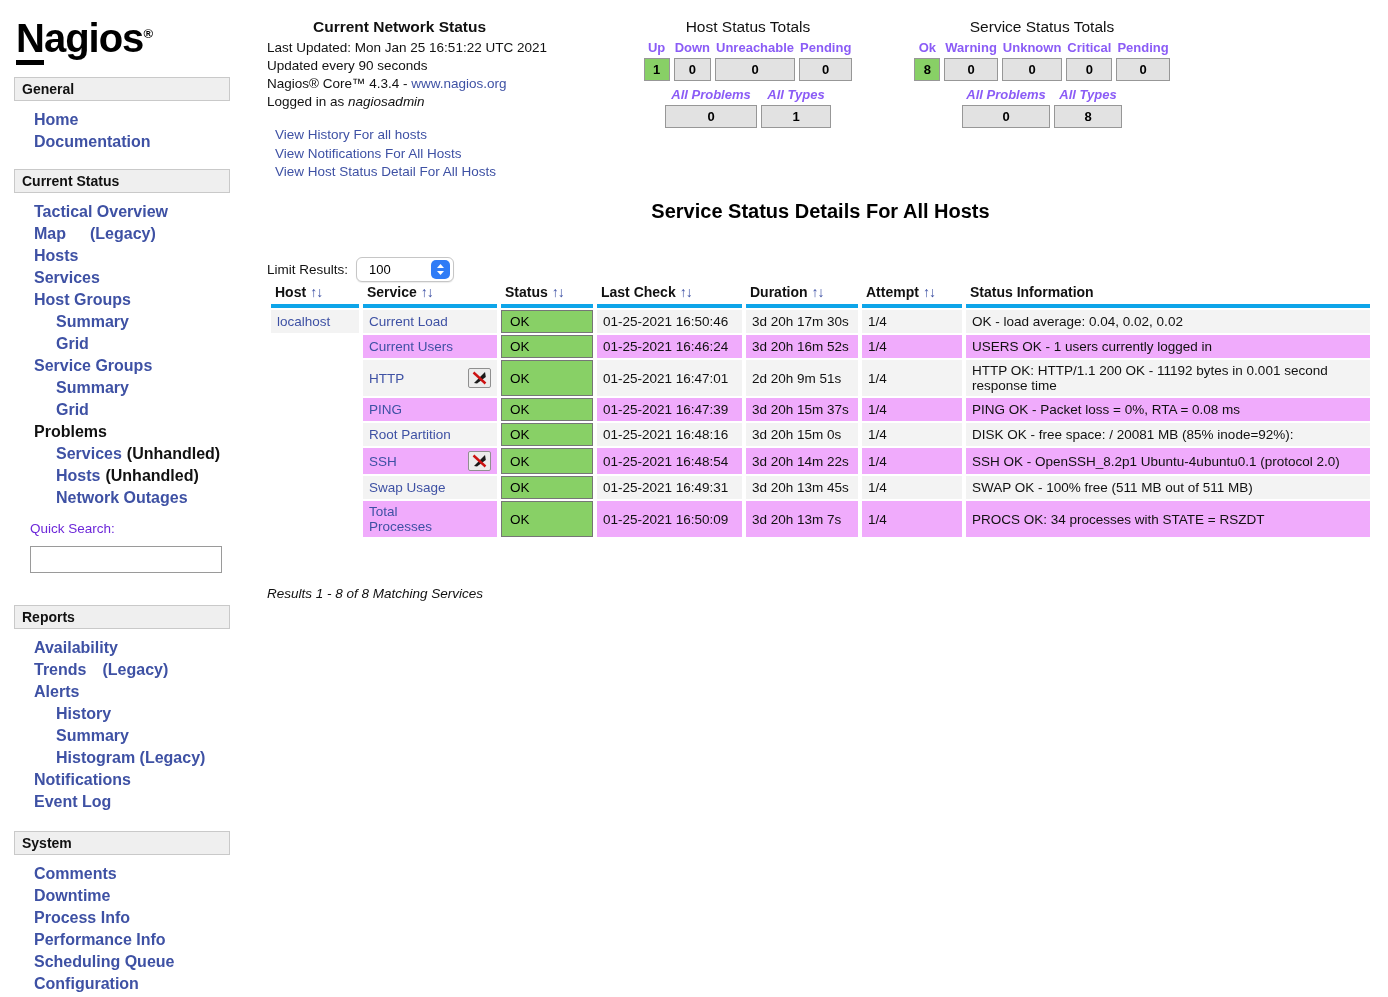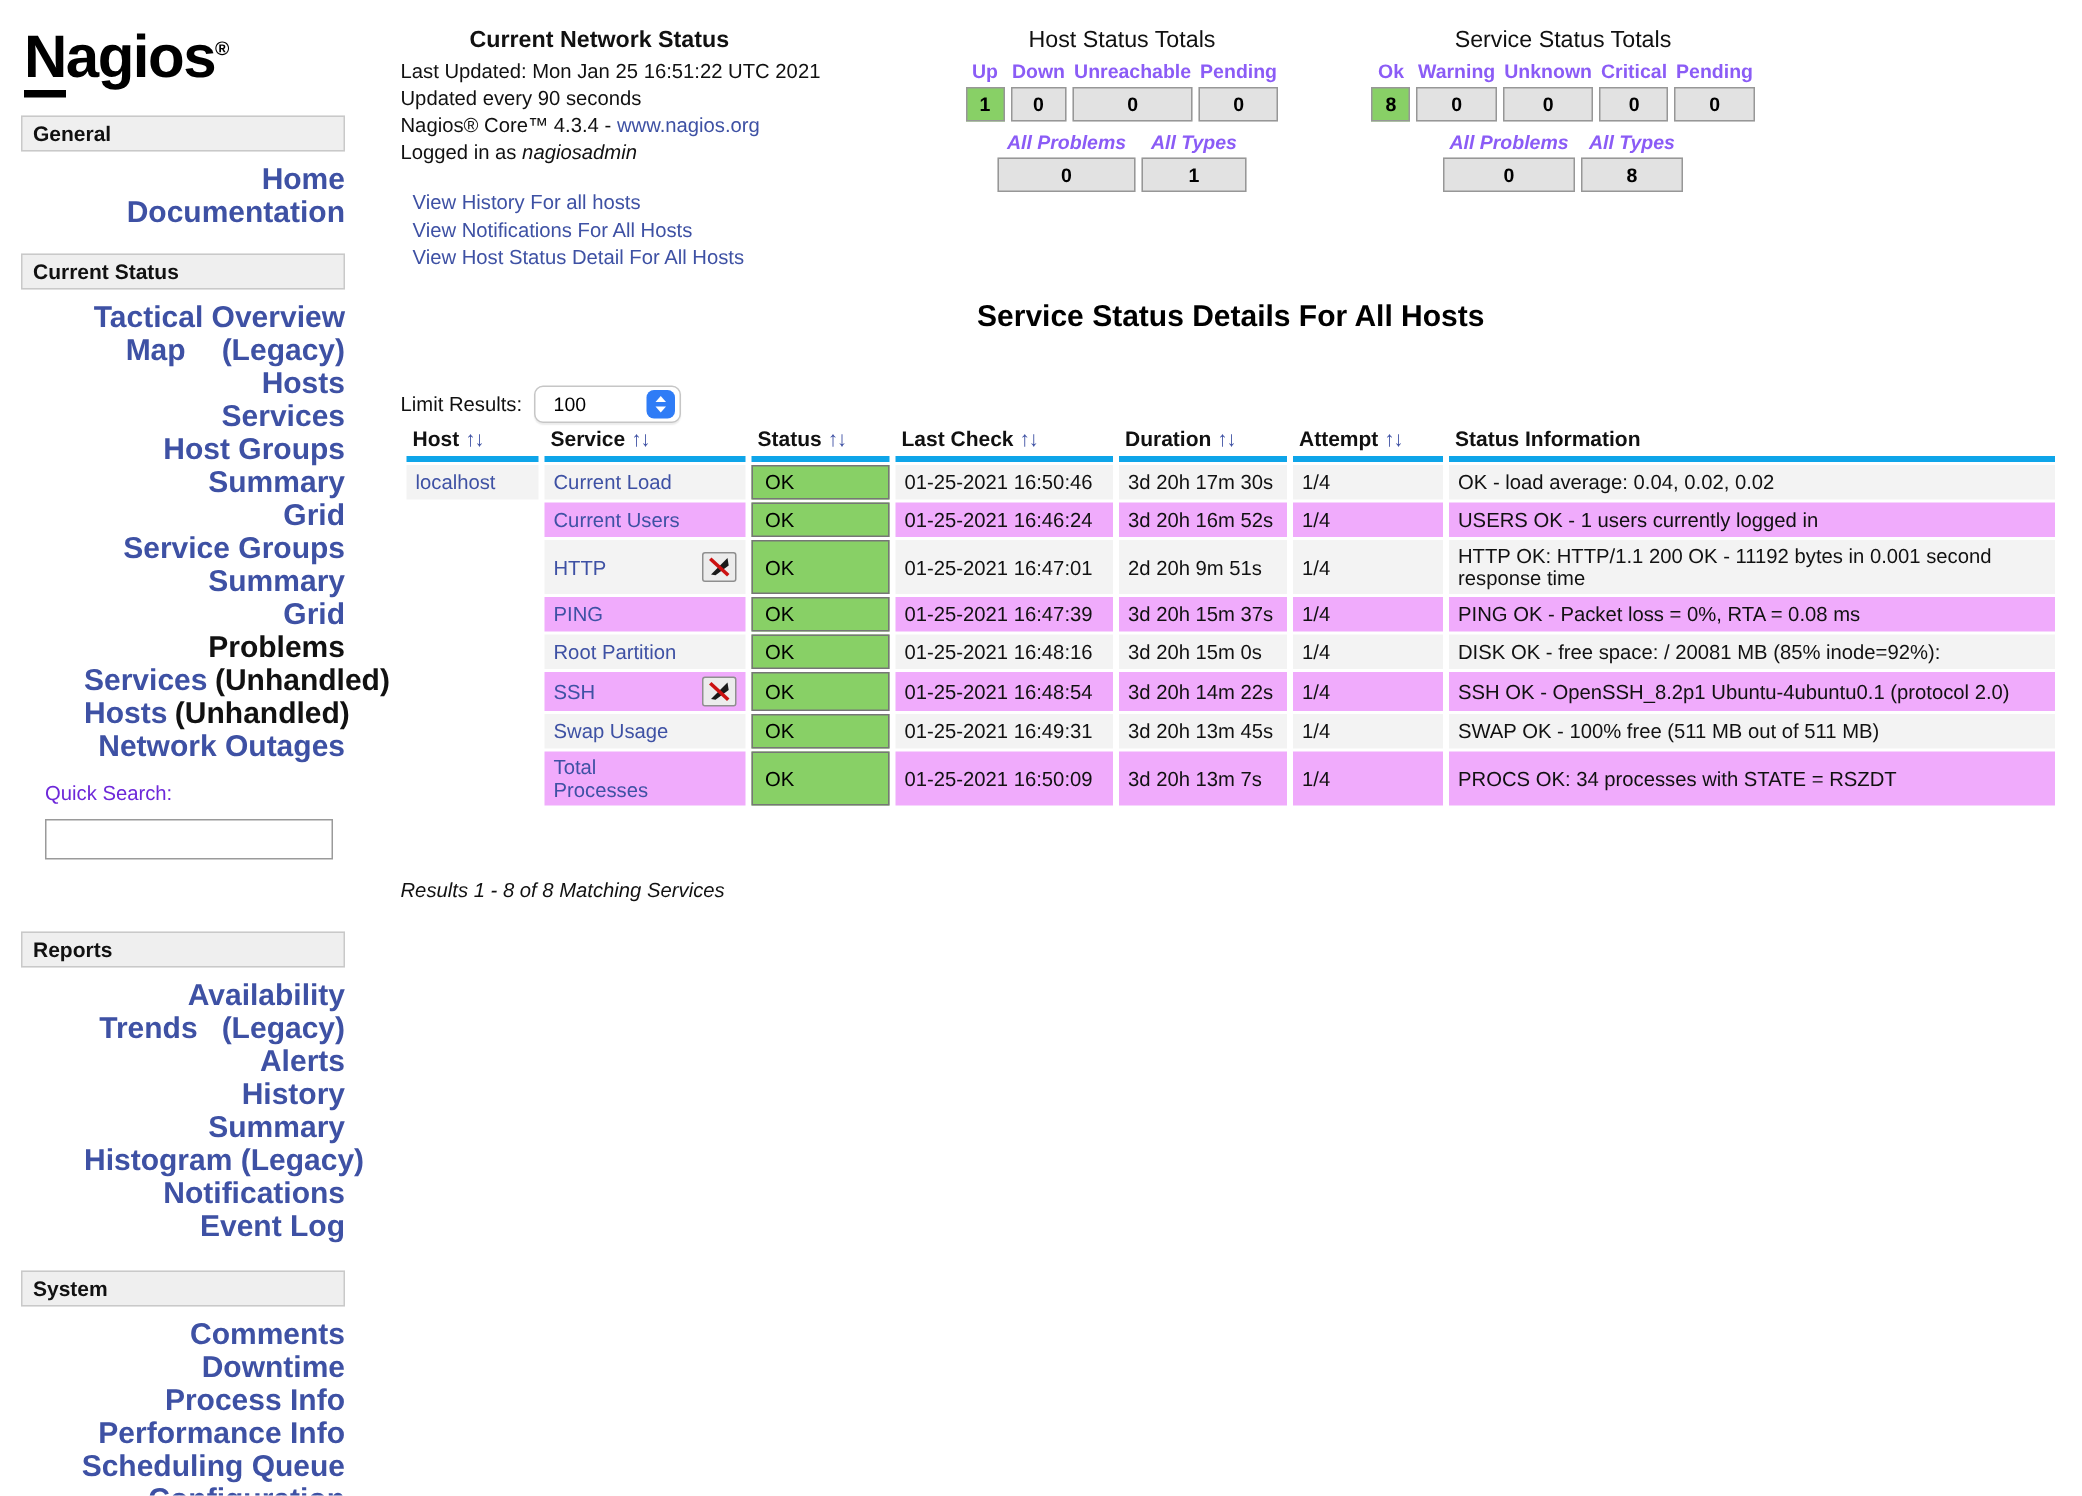--- a/index.html
+++ b/index.html
@@ -9,21 +9,21 @@
   a { text-decoration:none; cursor:pointer; }
 
   
   .sidebar { position:absolute; left:14px; top:14px; width:216px; }
   .logo { font-size:40px; font-weight:bold; letter-spacing:-1px; color:#000; margin:2px 0 16px 2px; }
   .logo-n { border-bottom:5px solid #000; padding-bottom:0px; }
   .logo-reg { font-size:13px; vertical-align:super; font-weight:bold; }
   .side-bar-header { background:#efefef; border:1px solid #c9c9c9; font-size:14px; font-weight:bold;
     color:#111; padding:3px 7px; margin:10px 0 8px 0; }
   .side-links { padding-left:20px; }
-  .side-item { line-height:22px; font-size:20px; font-weight:bold; white-space:nowrap;text-align:right; }
+  .side-item { line-height:22px; font-size:16px; font-weight:bold; white-space:nowrap; }
   .side-item a { color:#3e51a4; }
   .side-item.sub { padding-left:22px; }
   .side-item .plain { color:#111; }
   .suffix-black { color:#111; margin-left:5px; font-weight:bold; }
   .gap-wide { margin-left:24px; }
   .gap-mid { margin-left:16px; }
   .quick-search { margin-top:12px; }
   .quick-search-label { font-size:13.5px; color:#6d28d9; font-weight:normal; padding-left:0px; margin-left:-4px; }
   .quick-search input { margin:10px 0 0 -4px; width:192px; height:27px; border:1px solid #9a9a9a;
     background:#fff; font-size:13px; padding:2px 6px; }
@@ -108,21 +108,21 @@
     <div class="side-item"><span class="plain">Problems</span></div>
     <div class="side-item sub"><a>Services</a><span class="suffix-black">(Unhandled)</span></div>
     <div class="side-item sub"><a>Hosts</a><span class="suffix-black">(Unhandled)</span></div>
     <div class="side-item sub"><a>Network Outages</a></div>
     <div class="quick-search">
       <div class="quick-search-label">Quick Search:</div>
       <input type="text" style="">
     </div>
   </div>
 
-  <div class="side-bar-header" style="margin-top:48px;">Reports</div>
+  <div class="side-bar-header" style="margin-top:32px;">Reports</div>
   <div class="side-links">
     <div class="side-item"><a>Availability</a></div>
     <div class="side-item"><a>Trends</a><a class="gap-mid">(Legacy)</a></div>
     <div class="side-item"><a>Alerts</a></div>
     <div class="side-item sub"><a>History</a></div>
     <div class="side-item sub"><a>Summary</a></div>
     <div class="side-item sub"><a>Histogram (Legacy)</a></div>
     <div class="side-item"><a>Notifications</a></div>
     <div class="side-item"><a>Event Log</a></div>
   </div>

